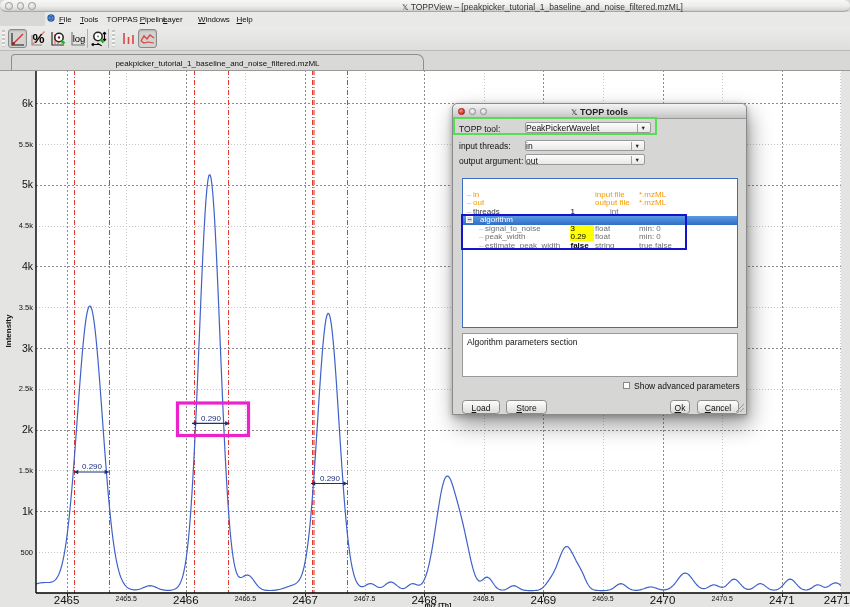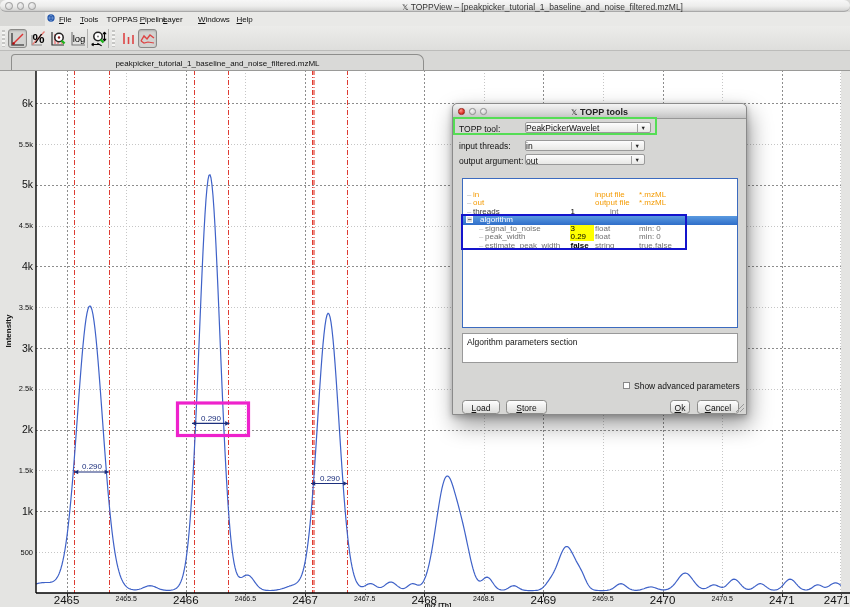--- a/index.html
+++ b/index.html
@@ -42,21 +42,21 @@
 .prow { position:absolute; left:0; width:100%; height:8.45px; font-size:8px; line-height:8.1px; white-space:nowrap; }
 .prow.sel { background:linear-gradient(#5a9ae0,#2f6ec9); color:#fff; }
 .exp { position:absolute; left:3px; top:0.1px; width:7px; height:7px; background:#ddd; border:1px solid #fff; color:#000;
   font-size:7px; line-height:6px; text-align:center; }
 .tre { position:absolute; color:#aaa; font-size:6px; }
 .co { color:#f49a00; }
 .cb { color:#333; }
 .cg { color:#707070; }
 .vc { position:absolute; left:106.5px; width:24px; padding-left:1px; }
 .yv { background:#ffff00; }
-#algbox { position:absolute; left:9px; top:229px; width:276px; height:30px; background:#fff; border:1px solid #999;
+#algbox { position:absolute; left:9px; top:229px; width:276px; height:44px; background:#fff; border:1px solid #999;
   font-size:8.5px; color:#111; padding:3px 0 0 4px; }
 #chk { position:absolute; left:170px; top:278px; width:7px; height:7px; background:#fdfdfd; border:1px solid #888; }
 #chklab { position:absolute; left:181px; top:276.5px; font-size:8.5px; color:#111; }
 .dbtn { position:absolute; top:296px; height:14px; background:linear-gradient(#fefefe,#dcdcda);
   border:1px solid #8c8c8a; border-radius:3.5px; font-size:8.5px; color:#111; text-align:center; padding-top:2px; }
 </style></head>
 <body>
 <svg id="chart" width="850" height="607" viewBox="0 0 850 607">
 <rect x="0" y="70" width="850" height="537" fill="#e4e4e2"></rect>
 <rect x="36" y="70" width="805" height="523" fill="#ffffff"></rect>

